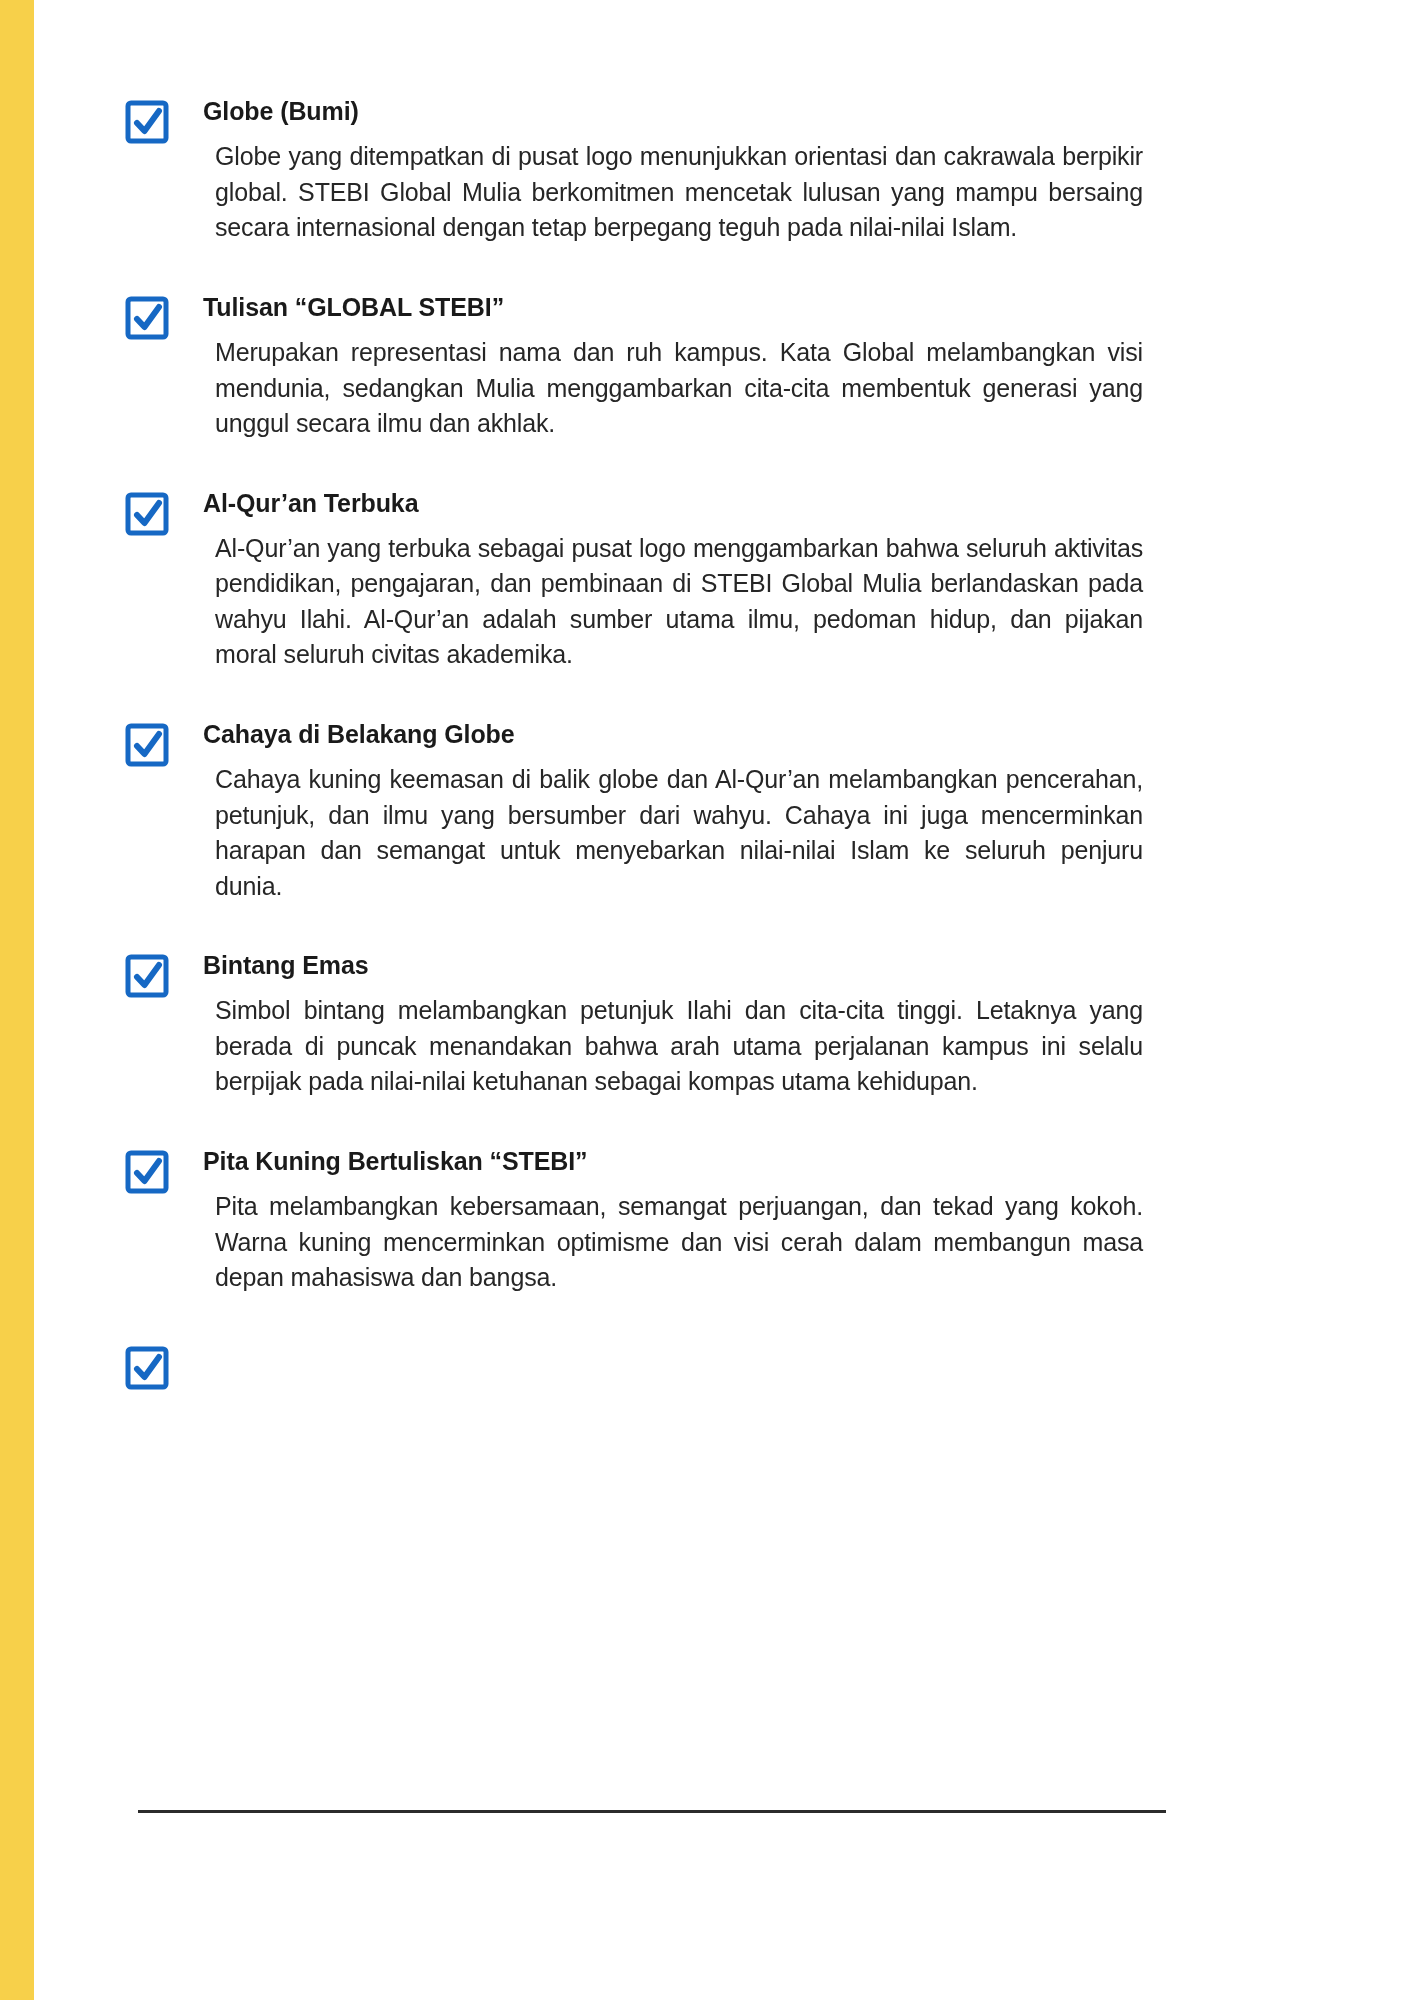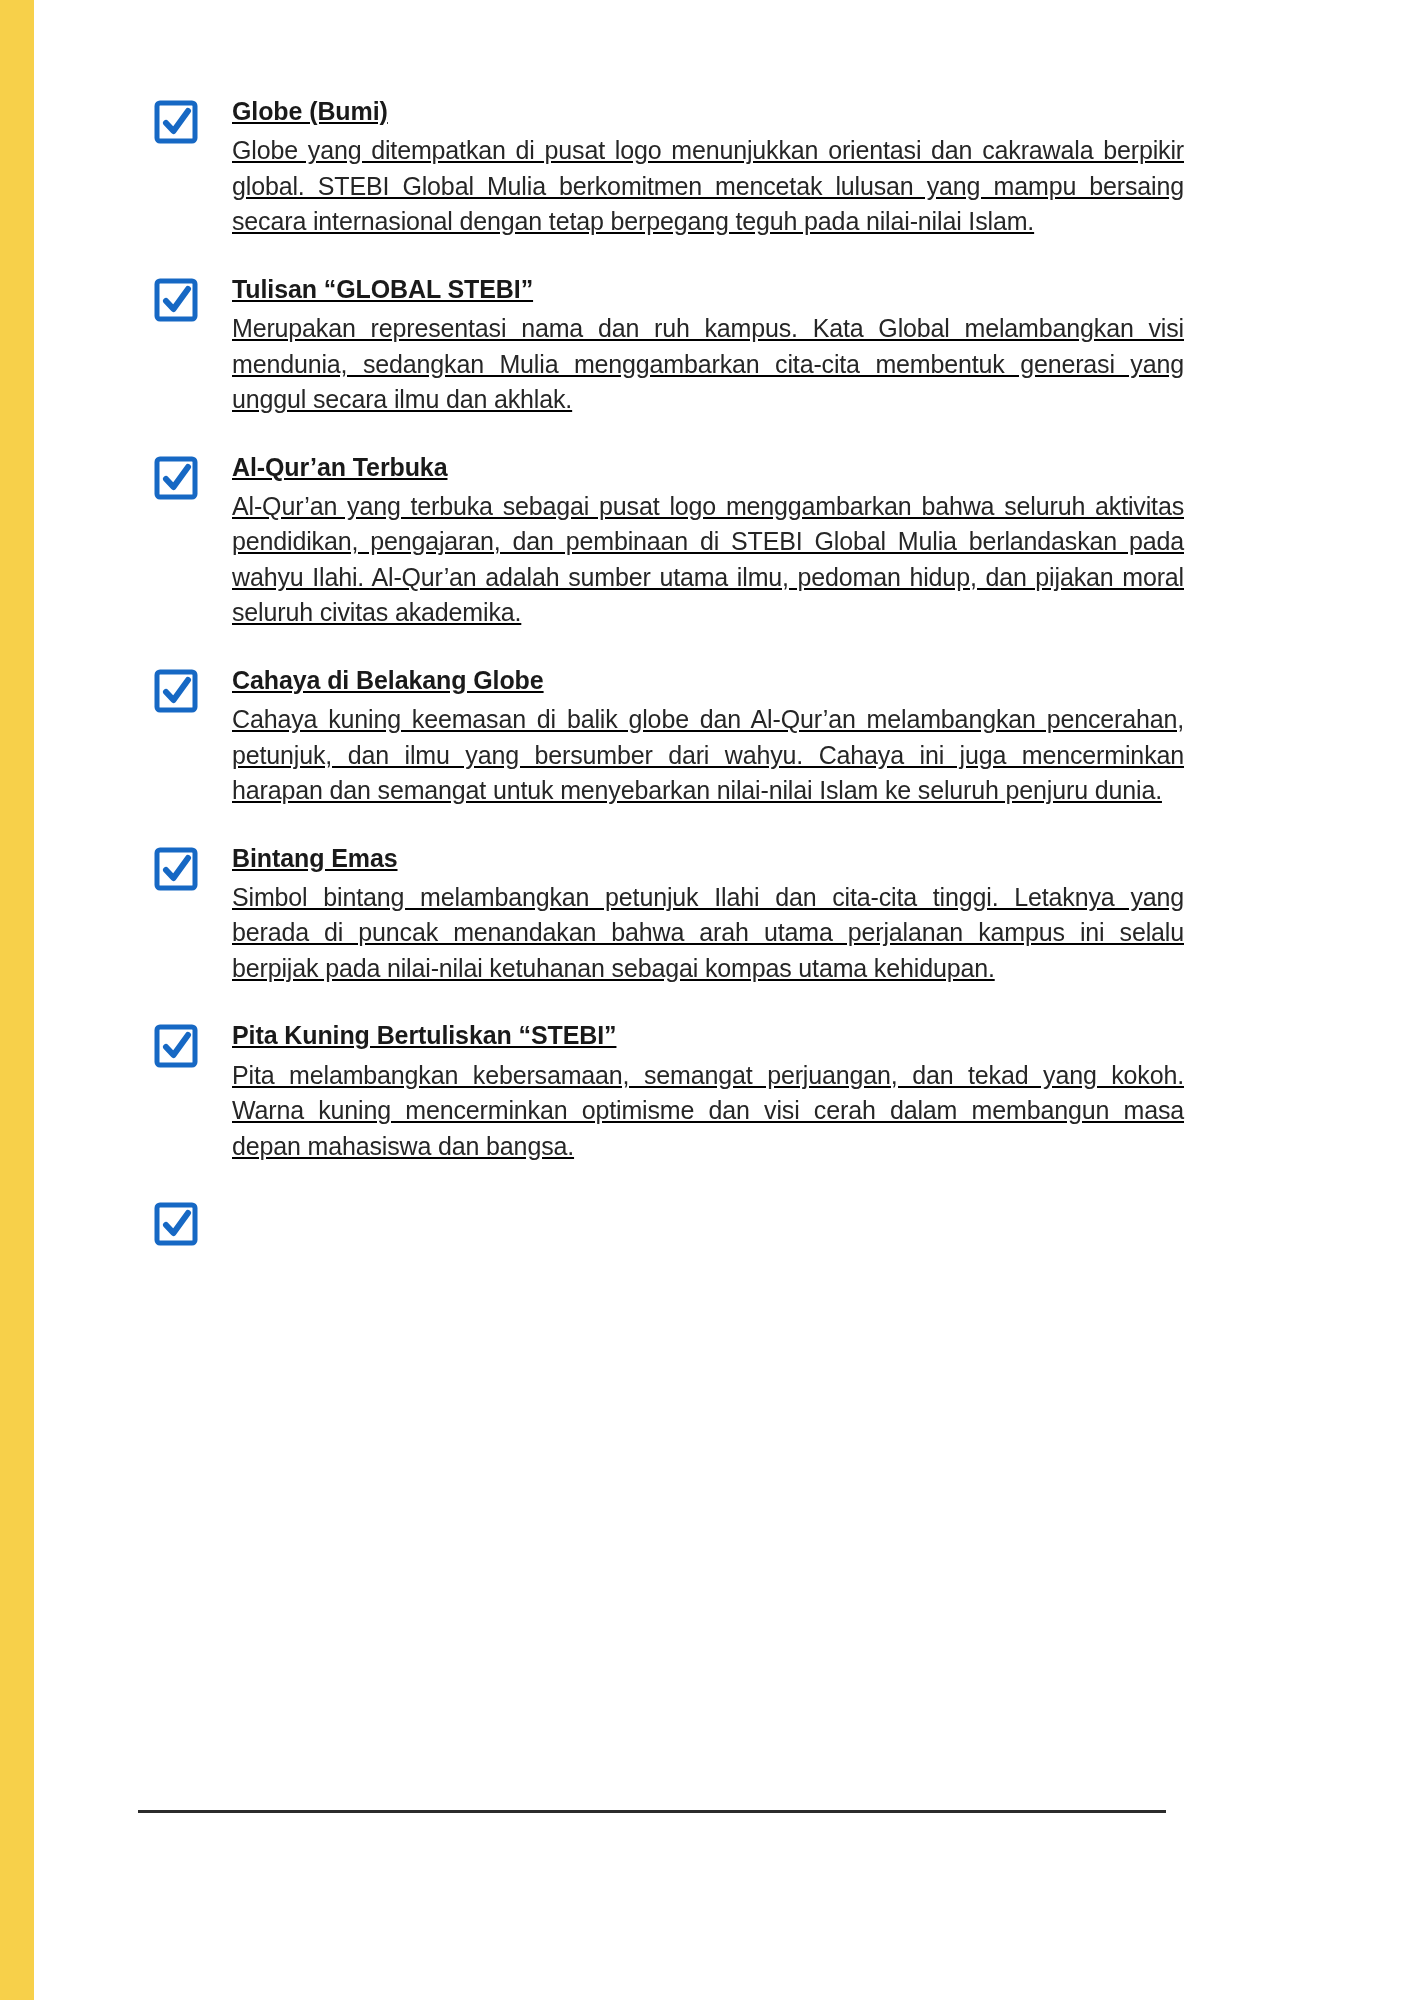--- a/index.html
+++ b/index.html
@@ -23,24 +23,23 @@
   .edge-bar {
     position: absolute;
     left: 0;
     top: 0;
     width: 34px;
     height: 100%;
     background: #f7d04a;
   }
   .content {
     position: absolute;
-    left: 154px;
+    left: 125px;
     top: 96px;
     width: 1030px;
-    text-decoration: underline;
   }
   .item {
     display: flex;
     align-items: flex-start;
     margin-bottom: 34px;
   }
   .item:last-of-type { margin-bottom: 0; }
   .check-wrap {
     flex: 0 0 auto;
     width: 68px;
@@ -65,21 +64,21 @@
   }
   .item-title.small {
     font-size: 23.5px;
   }
   .item-text {
     font-size: 25px;
     color: #262626;
     line-height: 1.42;
     text-align: justify;
     text-align-last: left;
-    margin: 0;
+    margin: 12px;
     letter-spacing: -0.15px;
   }
   .divider {
     position: absolute;
     left: 138px;
     top: 1810px;
     width: 1028px;
     height: 3px;
     background: #2b2b2b;
   }

